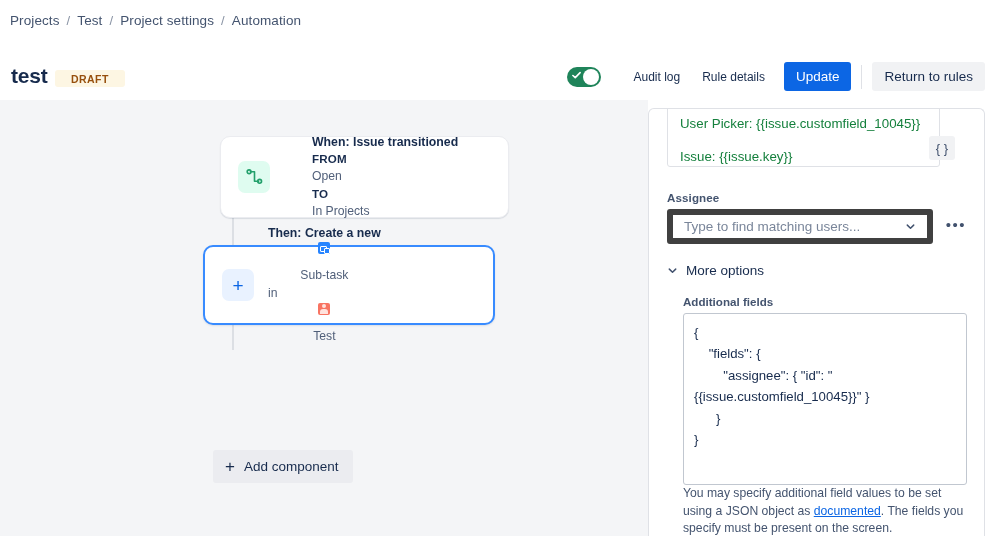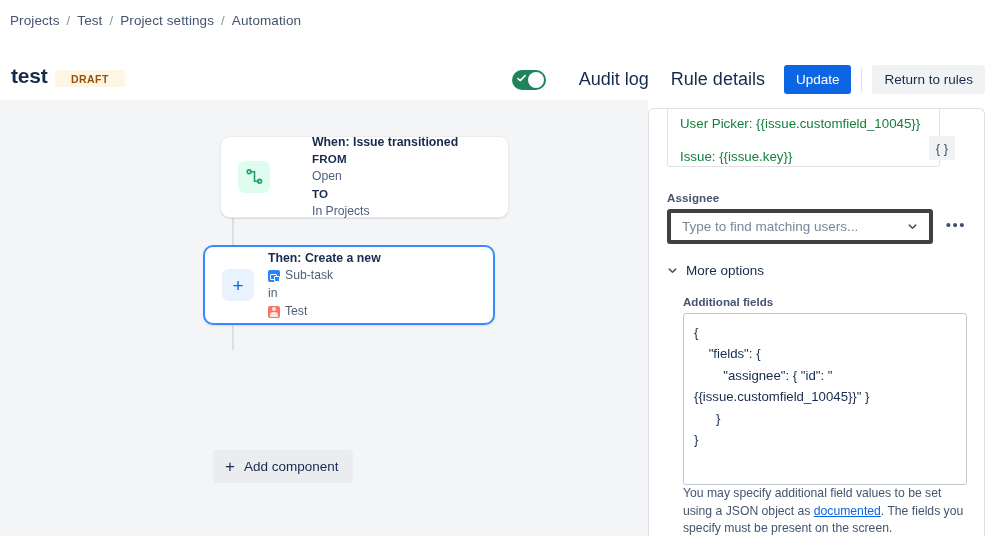--- a/index.html
+++ b/index.html
@@ -40,21 +40,21 @@
   .toggle {
     width: 34px; height: 20px; border-radius: 11px; background:#1f845a;
     position: relative; cursor: pointer; margin-right: 22px; flex:none;
   }
   .toggle .knob {
     position:absolute; right:2px; top:2px; width:16px; height:16px;
     border-radius:50%; background:#ffffff;
   }
   .toggle .chk { position:absolute; left:5px; top:4px; width:9px; height:9px; }
   .link-btn {
-    font-size: 18px; color:#172b4d; background:transparent; border:none;
+    font-size: 12px; color:#172b4d; background:transparent; border:none;
     padding: 7px 11px; border-radius:3px; cursor:pointer;
     font-family:"Liberation Sans", sans-serif; white-space:nowrap;
   }
   .primary-btn {
     font-size: 13.5px; color:#ffffff; background:#0c66e4; border:none;
     padding: 7px 12px; border-radius:3px; cursor:pointer; margin-left:8px;
     font-family:"Liberation Sans", sans-serif; white-space:nowrap;
   }
   .vdiv { width:1px; height:24px; background:#dfe1e6; margin:0 10px; }
   .subtle-btn {
@@ -83,21 +83,21 @@
     margin-left:17px; margin-right:14px;
   }
   .icon-trigger { background:#dffcf0; }
   .icon-action  { background:#e9f2ff; }
   .plus-glyph { font-size:19px; color:#0c66e4; line-height:1; font-weight:400; }
 
   .node-body { font-size:12.2px; line-height:1.45; color:#44546f; padding-right:12px; }
   .node-title { color:#172b4d; font-weight:600; font-size:12.3px; }
   .node-kw { font-weight:700; color:#172b4d; font-size:11.6px; letter-spacing:.2px; }
   .node-val { color:#505f79; }
-  .node-row { display:flex; align-items:center; gap:5px; }
+  .node-row { display:flex; align-items:center; gap:13px;flex-direction:column; }
 
   .mini-icon { width:12px; height:12px; border-radius:2px; flex:none; position:relative; }
   .mini-subtask { background:#2684ff; }
   .mini-subtask:before {
     content:""; position:absolute; left:2px; top:3.5px; width:5px; height:4px;
     border:1.3px solid #ffffff; border-radius:1px;
   }
   .mini-subtask:after {
     content:""; position:absolute; left:5.5px; top:5.5px; width:4.5px; height:4px;
     background:#2684ff; border:1.3px solid #ffffff; border-radius:1px;
@@ -144,21 +144,21 @@
     font-size:13px; color:#42526e; font-family:"Liberation Sans", sans-serif;
     display:flex; align-items:center; justify-content:center;
   }
 
   .field-label {
     font-size:11.6px; font-weight:700; color:#44546f;
     margin-top:24px; margin-bottom:5px; letter-spacing:.1px;
   }
   .select-row { display:flex; align-items:center; gap:13px; }
   .fake-select {
-    width:273px; height:35px; border:4px solid #404040; border-radius:3px;
+    width:273px; height:35px; border:6px solid #404040; border-radius:3px;
     background:#ffffff; display:flex; align-items:center; justify-content:space-between;
     padding:0 11px; cursor:pointer;
   }
   .fake-select .ph { font-size:13.5px; color:#7a869a; }
   .chev { width:11px; height:11px; flex:none; }
   .dots-btn {
     background:transparent; border:none; cursor:pointer;
     font-size:15px; color:#42526e; letter-spacing:1.5px; line-height:1;
     padding:2px 0 6px; font-family:"Liberation Sans", sans-serif;
   }

